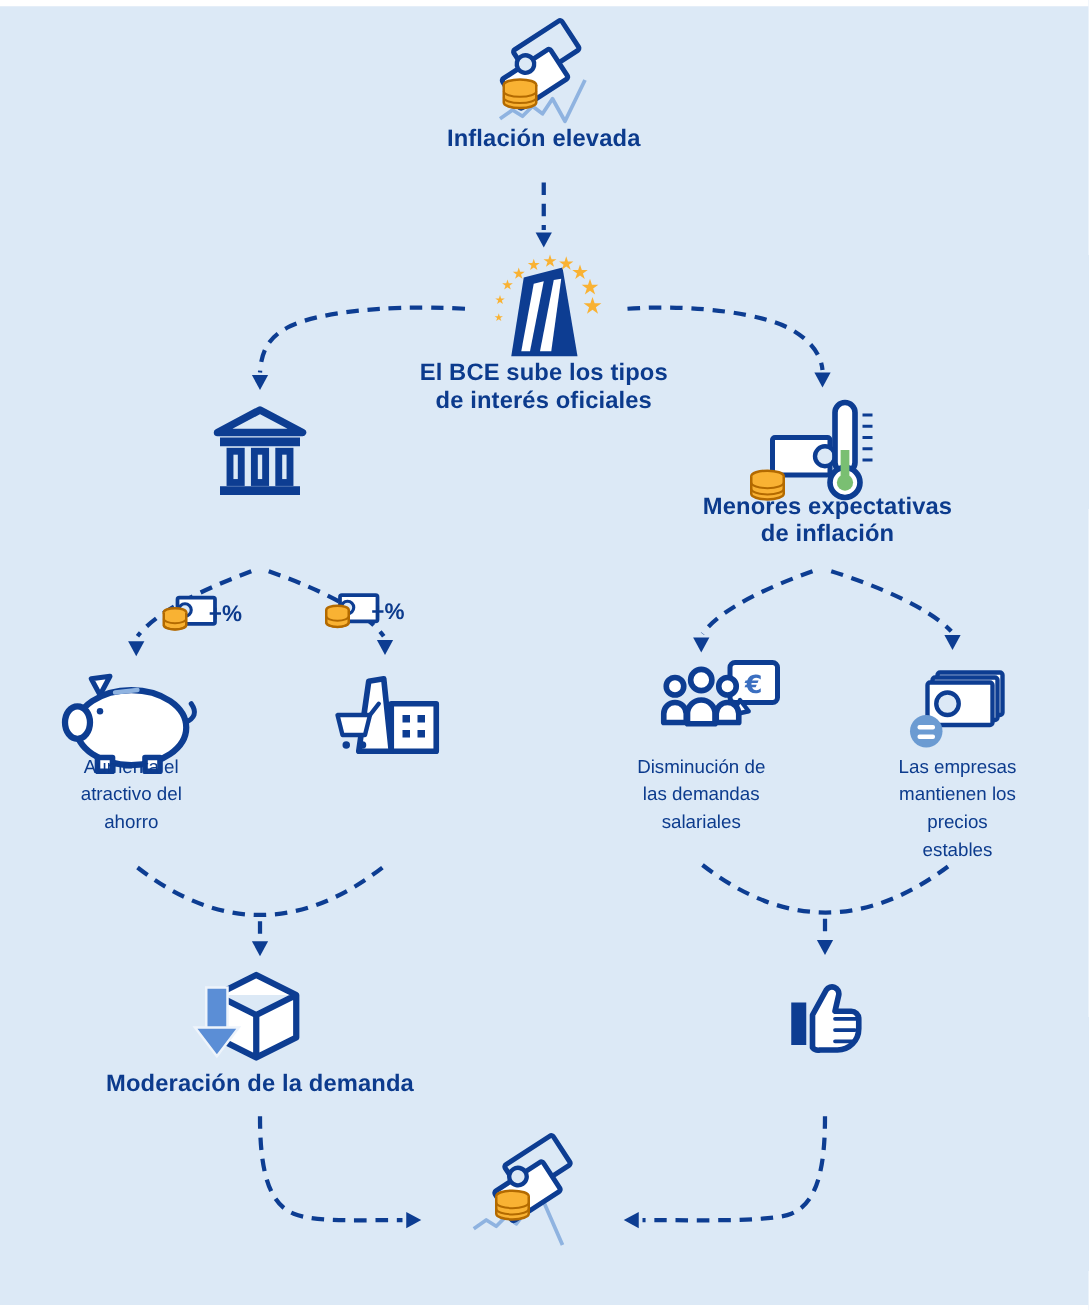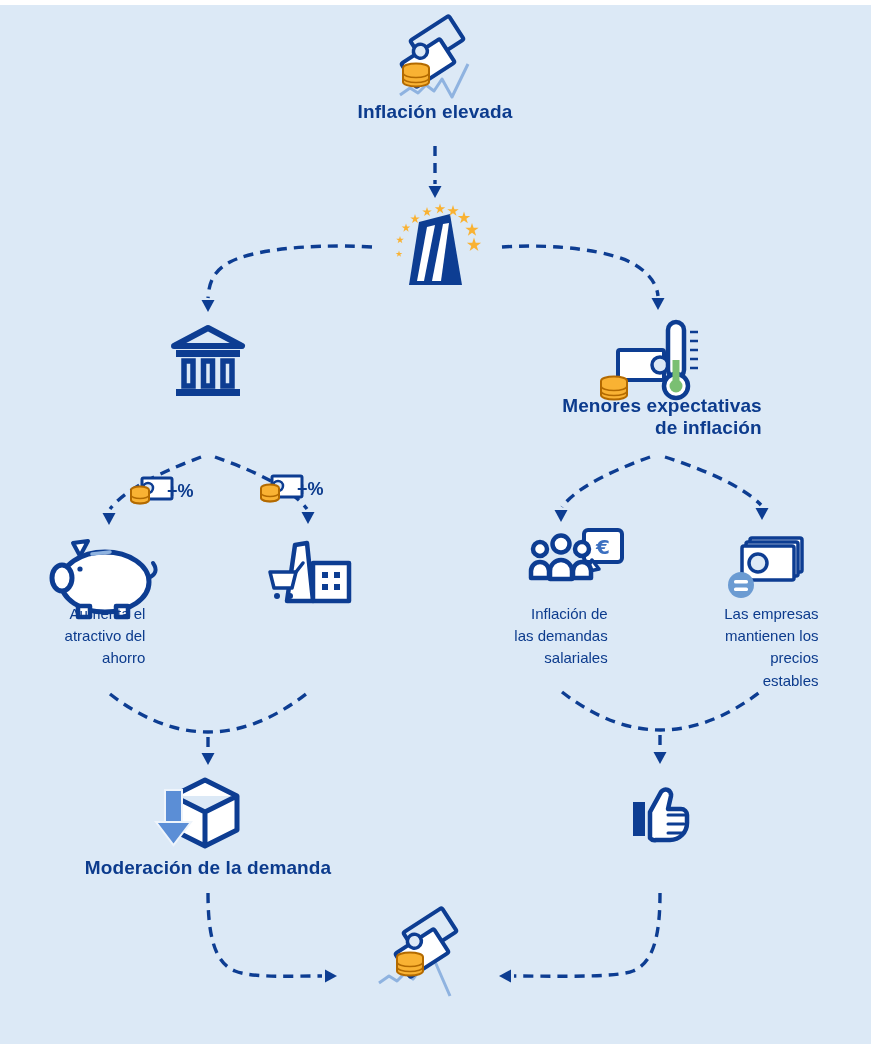--- a/index.html
+++ b/index.html
@@ -2,21 +2,21 @@
 <html><head>
 <meta charset="utf-8">
 <style>
   html,body{margin:0;padding:0;background:#ffffff;}
   .stage{position:relative;width:871px;height:1048px;background:#dce9f6;overflow:hidden;
          font-family:"Liberation Sans",sans-serif;}
   .edge{position:absolute;left:0;width:871px;background:#ffffff;}
   .edge.top{top:0;height:5px;}
   .edge.bot{bottom:0;height:4px;}
   svg.diagram{position:absolute;left:0;top:0;}
-  .lbl{position:absolute;transform:translateX(-50%);white-space:pre-line;text-align:right;
+  .lbl{position:absolute;transform:translateX(-50%);white-space:pre-line;text-align:center;
        color:#0c3b8d;}
   .lbl.b{font-weight:700;font-size:19px;line-height:1.18;letter-spacing:.1px;}
   .lbl.r{font-weight:400;font-size:15px;line-height:1.48;}
   .pct{font-family:"Liberation Sans",sans-serif;font-weight:700;font-size:18px;fill:#0c3b8d;}
   .eur{font-family:"DejaVu Sans",sans-serif;font-weight:700;font-size:20px;fill:#3b6fc0;text-anchor:middle;}
   .dash{fill:none;stroke:#0d3d92;stroke-width:3.4;stroke-dasharray:10 7;}
   .head{fill:#0d3d92;}
   .ln{stroke:#0d3d92;fill:#ffffff;stroke-linejoin:round;stroke-linecap:round;}
   .coin{fill:#f9b233;stroke:#b36a00;stroke-width:2;}
   .coinl{fill:none;stroke:#b36a00;stroke-width:1.6;}
@@ -215,26 +215,28 @@
       <rect x="-23" y="-14" width="46" height="28" rx="2" fill="#ffffff" stroke="#0d3d92" stroke-width="4"></rect>
       <circle cx="0" cy="-14" r="7" fill="#dce9f6" stroke="#0d3d92" stroke-width="3.5"></circle>
     </g>
     <ellipse cx="410" cy="957" rx="13" ry="4.5" class="coin"></ellipse>
     <path d="M397,957 v14 a13,4.5 0 0 0 26,0 v-14" class="coin"></path>
     <path d="M397,962 a13,4.5 0 0 0 26,0 M397,967 a13,4.5 0 0 0 26,0" class="coinl"></path>
   </g>
 </svg>
 
   <div class="lbl b" style="left:435px;top:101px">Inflación elevada</div>
+  <div class="lbl b" style="left:435px;top:288px">El BCE sube los tipos
+de interés oficiales</div>
   <div class="lbl b" style="left:662px;top:395px">Menores expectativas
 de inflación</div>
   <div class="lbl r" style="left:105px;top:603px">Aumenta el
 atractivo del
 ahorro</div>
-  <div class="lbl r" style="left:561px;top:603px">Inflación de
+  <div class="lbl r" style="left:561px;top:603px">Disminución de
 las demandas
 salariales</div>
   <div class="lbl r" style="left:766px;top:603px">Las empresas
 mantienen los
 precios estables</div>
   <div class="lbl b" style="left:208px;top:857px">Moderación de la demanda</div>
 
   <div class="edge top"></div>
   <div class="edge bot"></div>
 </div>

